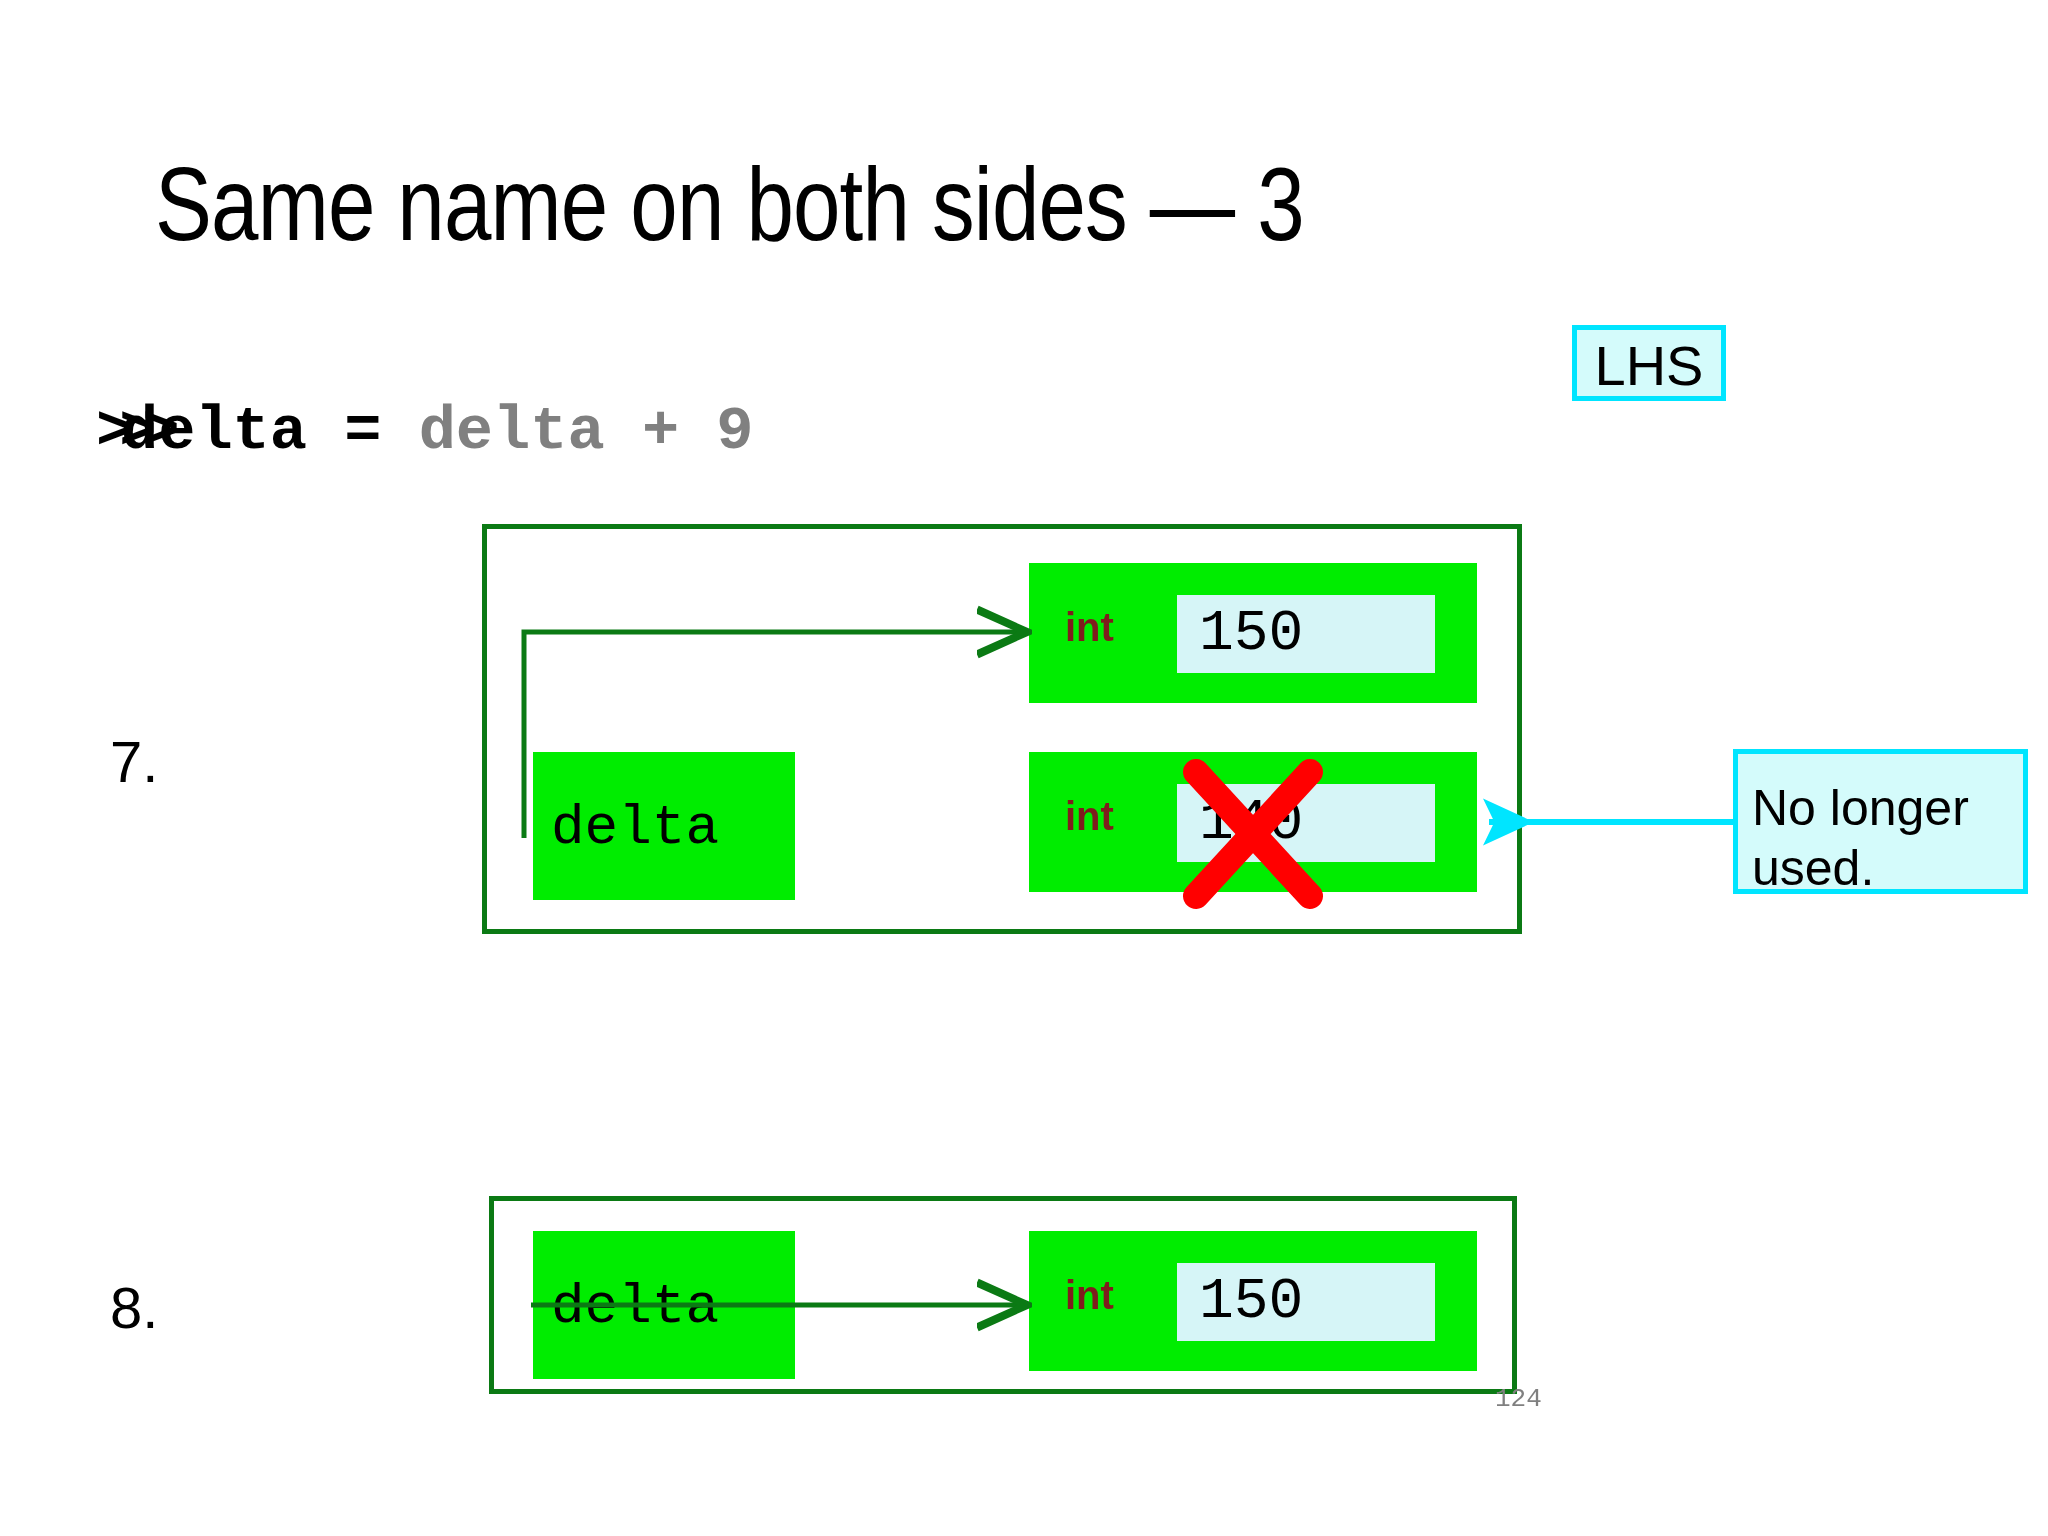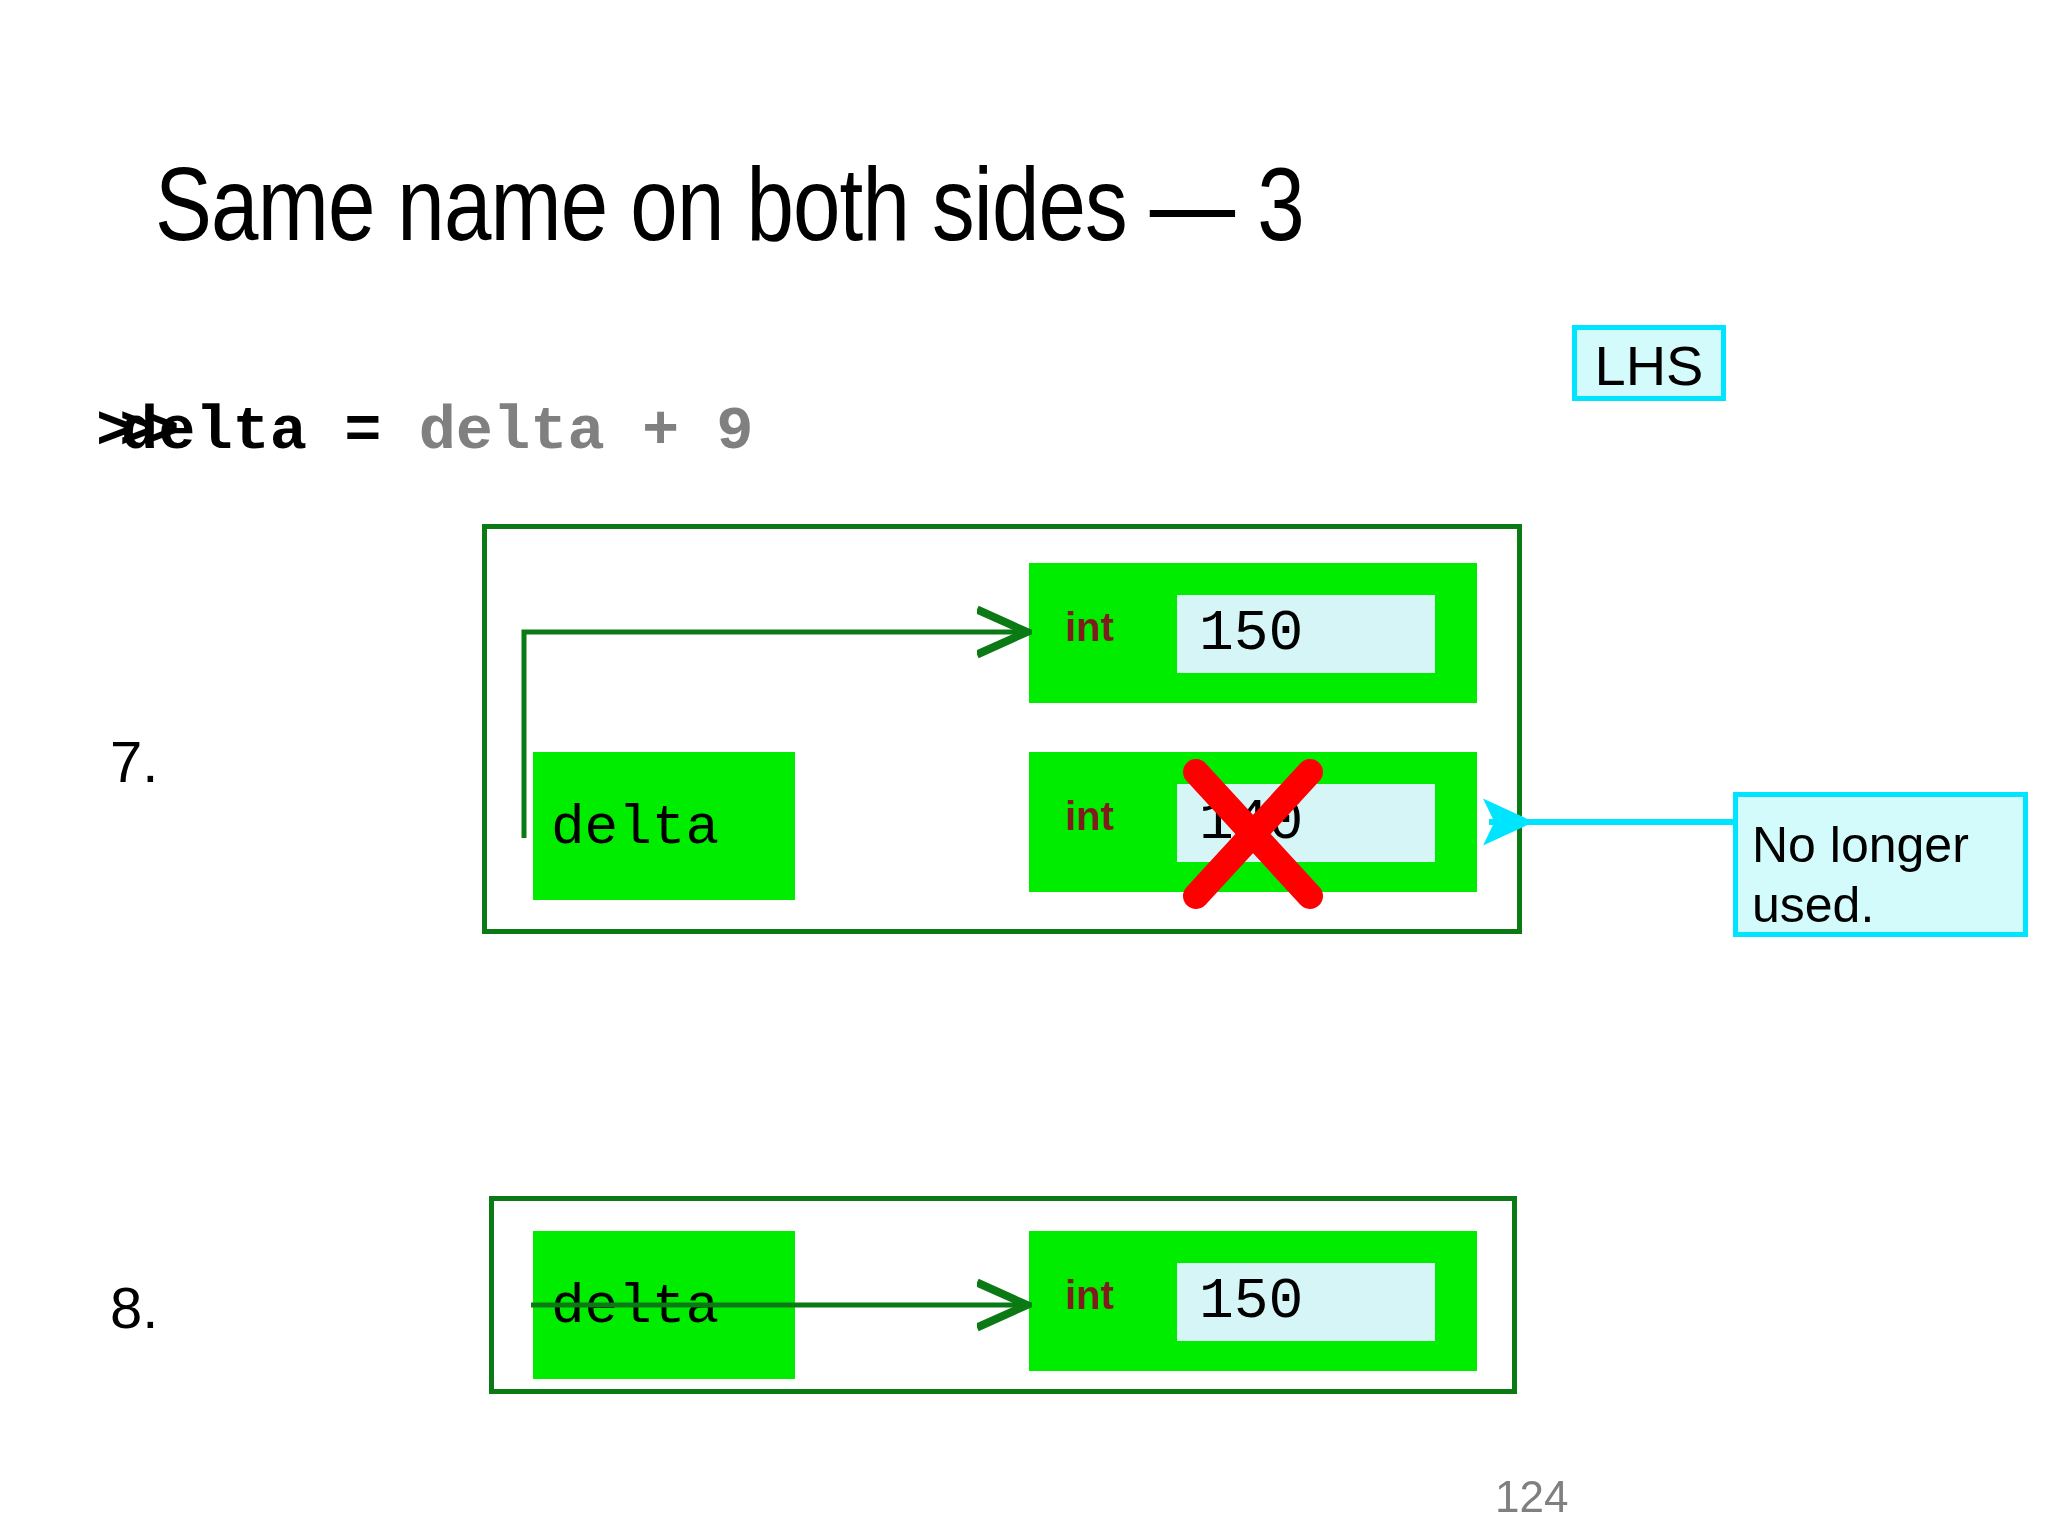--- a/index.html
+++ b/index.html
@@ -54,22 +54,21 @@
     padding-top: 3px;
     margin-top: 16px;
   }
   #no-longer-used-callout {
     left: 1733px;
     top: 749px;
     width: 295px;
     height: 145px;
     font-size: 50px;
     line-height: 60px;
-    padding: 18px 0 0 14px;
-    margin-top: 43px;
+    padding: 24px 0 0 14px;
   }
   #no-longer-used-callout .cl-line { display: block; white-space: nowrap; }
 
   
   #code-line {
     position: absolute;
     left: 96px;
     top: 392px;
     height: 80px;
     font-family: "Liberation Mono", "DejaVu Sans Mono", monospace;
@@ -177,23 +176,23 @@
     top: 0;
     width: 2048px;
     height: 1536px;
     pointer-events: none;
   }
 
   
   #page-number {
     position: absolute;
     left: 1495px;
-    top: 1472px;
-    font-family: Liberation Sans, sans-serif;
-    font-size: 44px;
+    top: 1384px;
+    font-family: Liberation Mono, monospace;
+    font-size: 26px;
     color: #808080;
   }
 </style>
 </head>
 <body>
 
 <div id="slide">
 
   <div id="slide-title">Same name on both sides — 3</div>
 

